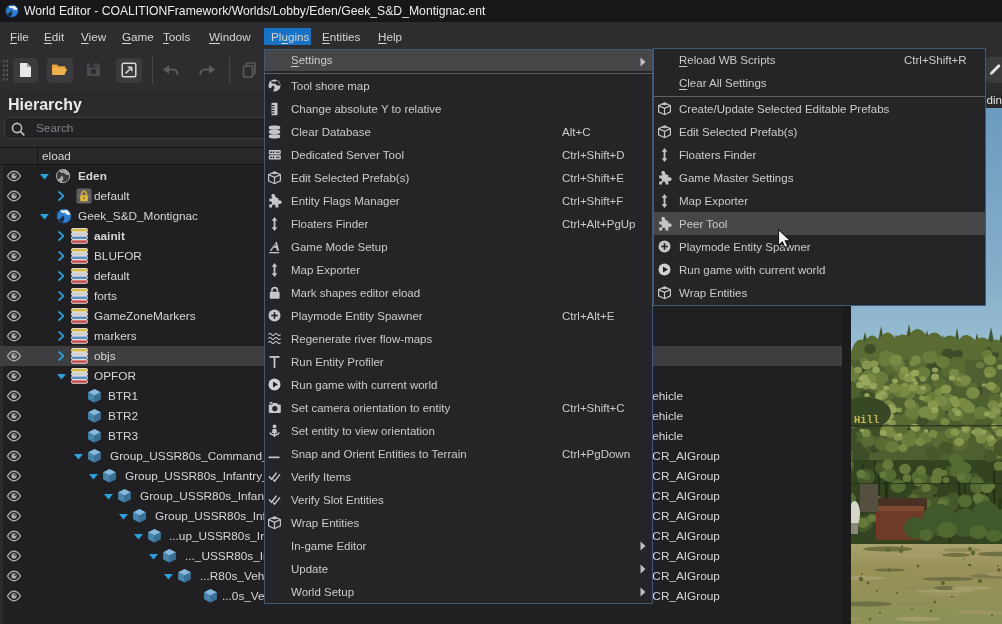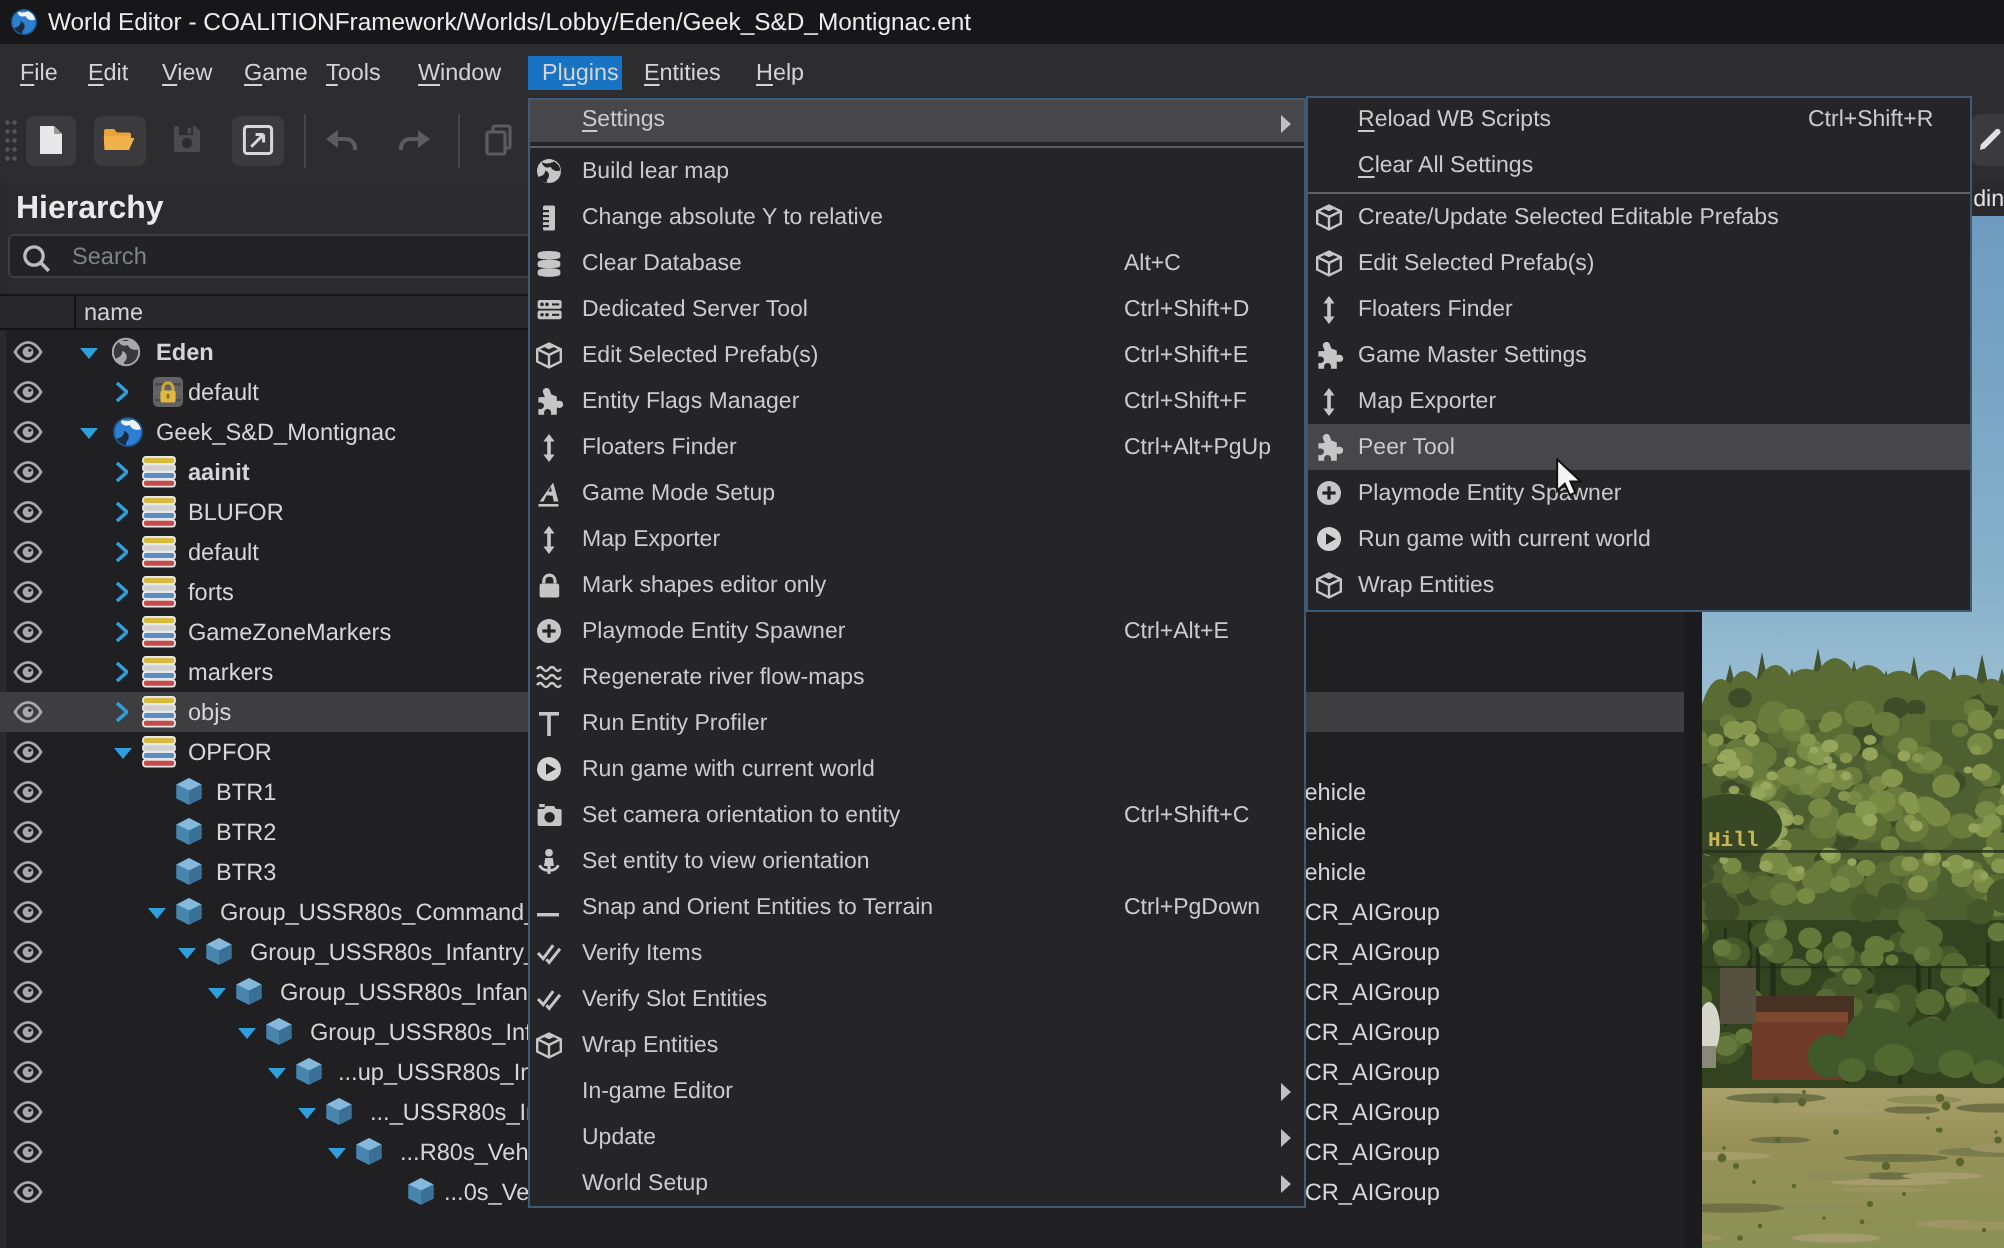--- a/index.html
+++ b/index.html
@@ -232,21 +232,21 @@
 <div class="ab" style="left:0;top:91px;width:842px;height:56px;background:#2b2b2e"></div>
 <div class="ab" style="left:0;top:91px;width:3px;height:533px;background:#2a2a2d"></div>
 <div class="ab" style="left:8px;top:96px;font-size:16px;font-weight:bold;color:#eaeaea">Hierarchy</div>
 <div class="ab" style="left:4px;top:117px;width:834px;height:22px;background:#232326;border:1px solid #3e3e42;border-radius:3px"></div>
 <svg class="ab" style="left:11px;top:122px" width="14" height="14" viewBox="0 0 14 14">
     <use href="#magnif"></use>
   </svg>
 <div class="ab" style="left:36px;top:117px;height:22px;line-height:22px;font-size:11.8px;color:#7f8489">Search</div>
 <div class="ab" style="left:0;top:147px;width:842px;height:18px;background:#28282b;border-top:1px solid #141416;border-bottom:1px solid #141416"></div>
 <div class="ab" style="left:37px;top:148px;width:1px;height:16px;background:#151517"></div>
-<div class="ab" style="left:42px;top:148px;height:16px;line-height:16px;font-size:11.8px;color:#d2d2d2">name</div>
+<div class="ab" style="left:42px;top:148px;height:16px;line-height:16px;font-size:11.8px;color:#d2d2d2">eload</div>
 <div class="ab" style="left:0;top:346px;width:842px;height:20px;background:#3e3e41"></div>
 <svg class="ab" style="left:6px;top:168px" width="16" height="16" viewBox="0 0 16 16">
     <use href="#eye"></use>
   </svg>
 <svg class="ab" style="left:40px;top:174px" width="9" height="6" viewBox="0 0 9 6">
     <use href="#arrdn"></use>
   </svg>
 <svg class="ab" style="left:55px;top:168px" width="16" height="16" viewBox="0 0 16 16">
     <use href="#globeg"></use>
   </svg>
@@ -940,21 +940,21 @@
 <div class="ab" style="left:264px;top:49px;width:389px;height:555px;background:#252528;border:1px solid #3e5a74"></div>
 <div class="ab" style="left:265px;top:50px;width:387px;height:21px;background:#47474a"></div>
 <div class="t" style="left:291px;top:49px"><u>S</u>ettings</div>
 <svg class="ab" style="left:640px;top:57px" width="6" height="10" viewBox="0 0 6 10">
     <polygon points="0.5,0.5 5.5,5 0.5,9.5" fill="#c0c0c0"></polygon>
   </svg>
 <div class="ab" style="left:265px;top:72.5px;width:387px;height:1px;background:#5d5d61"></div>
 <svg class="ab" style="left:268px;top:79px" width="14" height="14" viewBox="0 0 14 14">
     <use href="#globew"></use>
   </svg>
-<div class="t" style="left:291px;top:74.5px">Build lear map</div>
+<div class="t" style="left:291px;top:74.5px">Tool shore map</div>
 <svg class="ab" style="left:268px;top:102px" width="14" height="14" viewBox="0 0 14 14">
     <use href="#ruler"></use>
   </svg>
 <div class="t" style="left:291px;top:97.5px">Change absolute Y to relative</div>
 <svg class="ab" style="left:268px;top:125px" width="14" height="14" viewBox="0 0 14 14">
     <use href="#db"></use>
   </svg>
 <div class="t" style="left:291px;top:120.5px">Clear Database</div>
 <div class="t" style="left:562px;top:120.5px">Alt+C</div>
 <svg class="ab" style="left:268px;top:148px" width="14" height="14" viewBox="0 0 14 14">
@@ -981,21 +981,21 @@
     <use href="#flag"></use>
   </svg>
 <div class="t" style="left:291px;top:235.5px">Game Mode Setup</div>
 <svg class="ab" style="left:268px;top:263px" width="14" height="14" viewBox="0 0 14 14">
     <use href="#updown"></use>
   </svg>
 <div class="t" style="left:291px;top:258.5px">Map Exporter</div>
 <svg class="ab" style="left:268px;top:286px" width="14" height="14" viewBox="0 0 14 14">
     <use href="#lockw"></use>
   </svg>
-<div class="t" style="left:291px;top:281.5px">Mark shapes editor only</div>
+<div class="t" style="left:291px;top:281.5px">Mark shapes editor eload</div>
 <svg class="ab" style="left:268px;top:309px" width="14" height="14" viewBox="0 0 14 14">
     <use href="#pluscirc"></use>
   </svg>
 <div class="t" style="left:291px;top:304.5px">Playmode Entity Spawner</div>
 <div class="t" style="left:562px;top:304.5px">Ctrl+Alt+E</div>
 <svg class="ab" style="left:268px;top:332px" width="14" height="14" viewBox="0 0 14 14">
     <use href="#waves"></use>
   </svg>
 <div class="t" style="left:291px;top:327.5px">Regenerate river flow-maps</div>
 <svg class="ab" style="left:268px;top:355px" width="14" height="14" viewBox="0 0 14 14">

